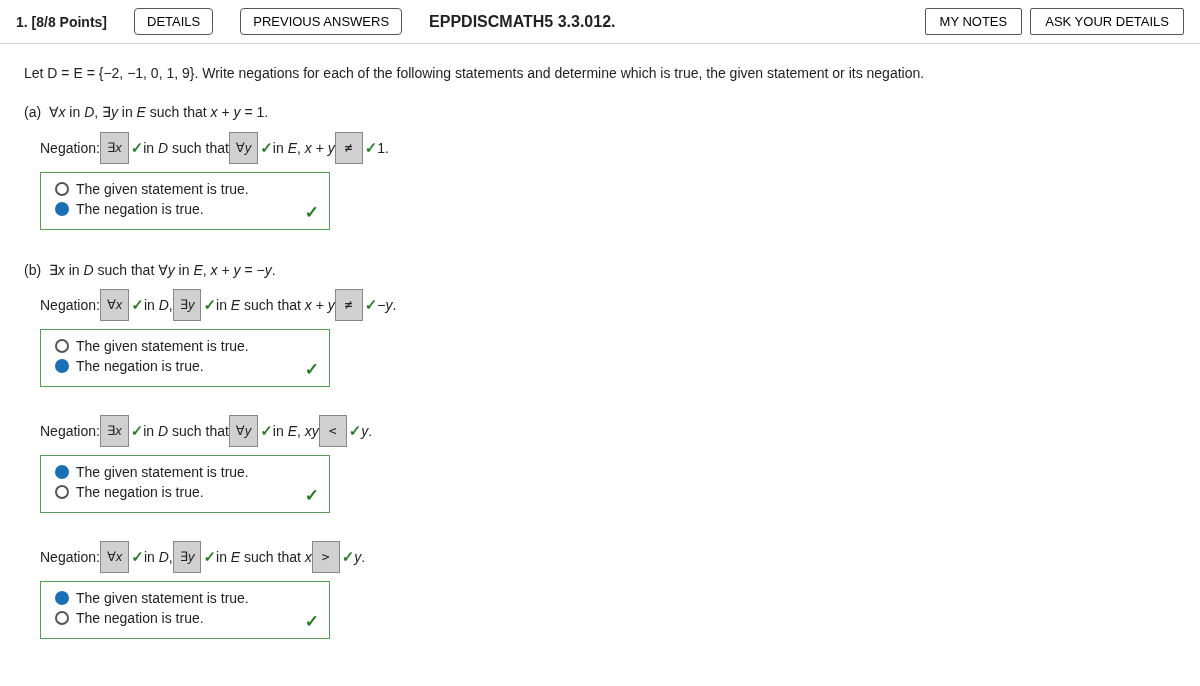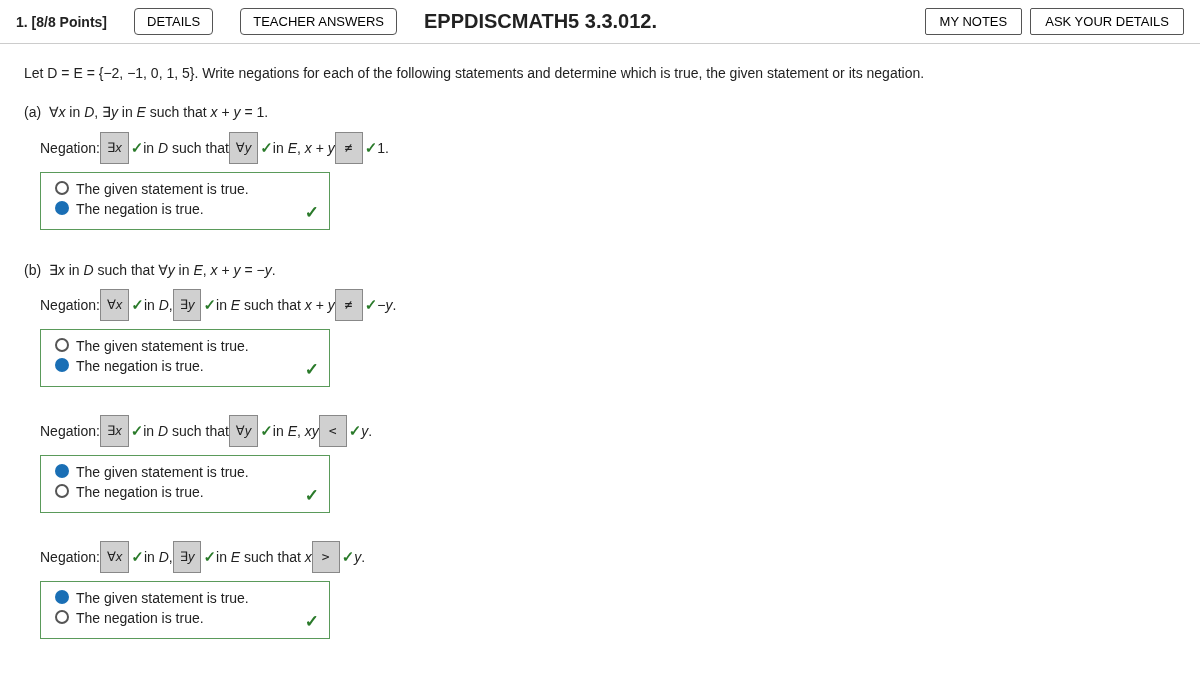--- a/index.html
+++ b/index.html
@@ -25,21 +25,21 @@
     .header-btn {
       border: 1px solid #555;
       background: #fff;
       padding: 5px 12px;
       font-size: 13px;
       cursor: pointer;
       border-radius: 4px;
       font-weight: normal;
     }
     .problem-id {
-      font-size: 20px;
+      font-size: 16px;
       font-weight: bold;
       flex: 1;
     }
     .right-btns {
       display: flex;
       gap: 8px;
       margin-left: auto;
     }
     .right-btn {
       border: 1px solid #555;
@@ -98,21 +98,21 @@
     .radio-box {
       border: 1px solid #5a9a5a;
       background: #fff;
       padding: 8px 14px;
       margin-left: 16px;
       width: 290px;
       position: relative;
     }
     .radio-option {
       display: flex;
-      align-items: flex-start;
+      align-items: center;
       gap: 7px;
       font-size: 14px;
       margin-bottom: 4px;
     }
     .radio-option:last-child { margin-bottom: 0; }
     .radio-circle {
       width: 14px;
       height: 14px;
       border-radius: 50%;
       border: 2px solid #555;
@@ -138,32 +138,32 @@
       font-family: monospace;
       font-size: 13px;
     }
   </style>
 </head>
 <body>
 
 <div class="header-bar">
   <span class="points-label">1.  [8/8 Points]</span>
   <button class="header-btn">DETAILS</button>
-  <button class="header-btn">TEACHER ANSWERS</button>
+  <button class="header-btn">PREVIOUS ANSWERS</button>
   <span class="problem-id">EPPDISCMATH5 3.3.012.</span>
   <div class="right-btns">
     <button class="right-btn">MY NOTES</button>
     <button class="right-btn">ASK YOUR DETAILS</button>
   </div>
 </div>
 
 <div class="main-content">
 
   <div class="problem-intro">
-    <span>Let D = E = {−2, −1, 0, 1, 5}. Write negations for each of the following statements and determine which is true, the given statement or its negation.</span>
+    <span>Let D = E = {−2, −1, 0, 1, 9}. Write negations for each of the following statements and determine which is true, the given statement or its negation.</span>
   </div>
 
   <div class="part">
     <div class="part-label">
       <span>(a) &nbsp;∀<span class="math-italic">x</span> in <span class="math-italic">D</span>, ∃<span class="math-italic">y</span> in <span class="math-italic">E</span> such that <span class="math-italic">x</span> + <span class="math-italic">y</span> = 1.</span>
     </div>
     <div class="negation-line">
       <span>Negation:</span>
       <span class="answer-box">∃<span class="math-italic">x</span></span>
       <span class="check-mark">✓</span>

